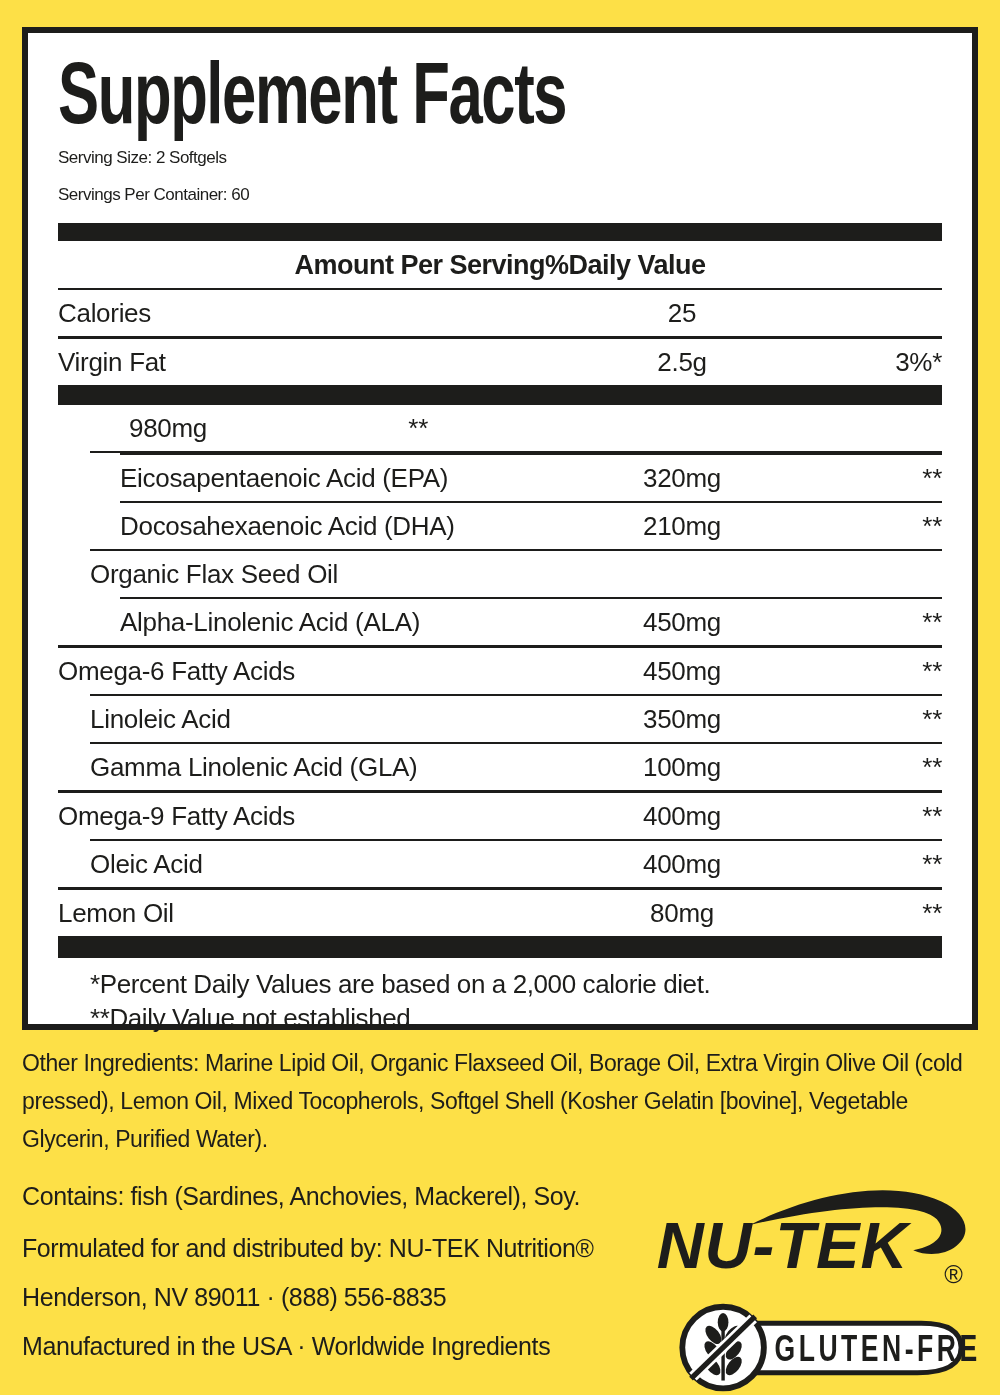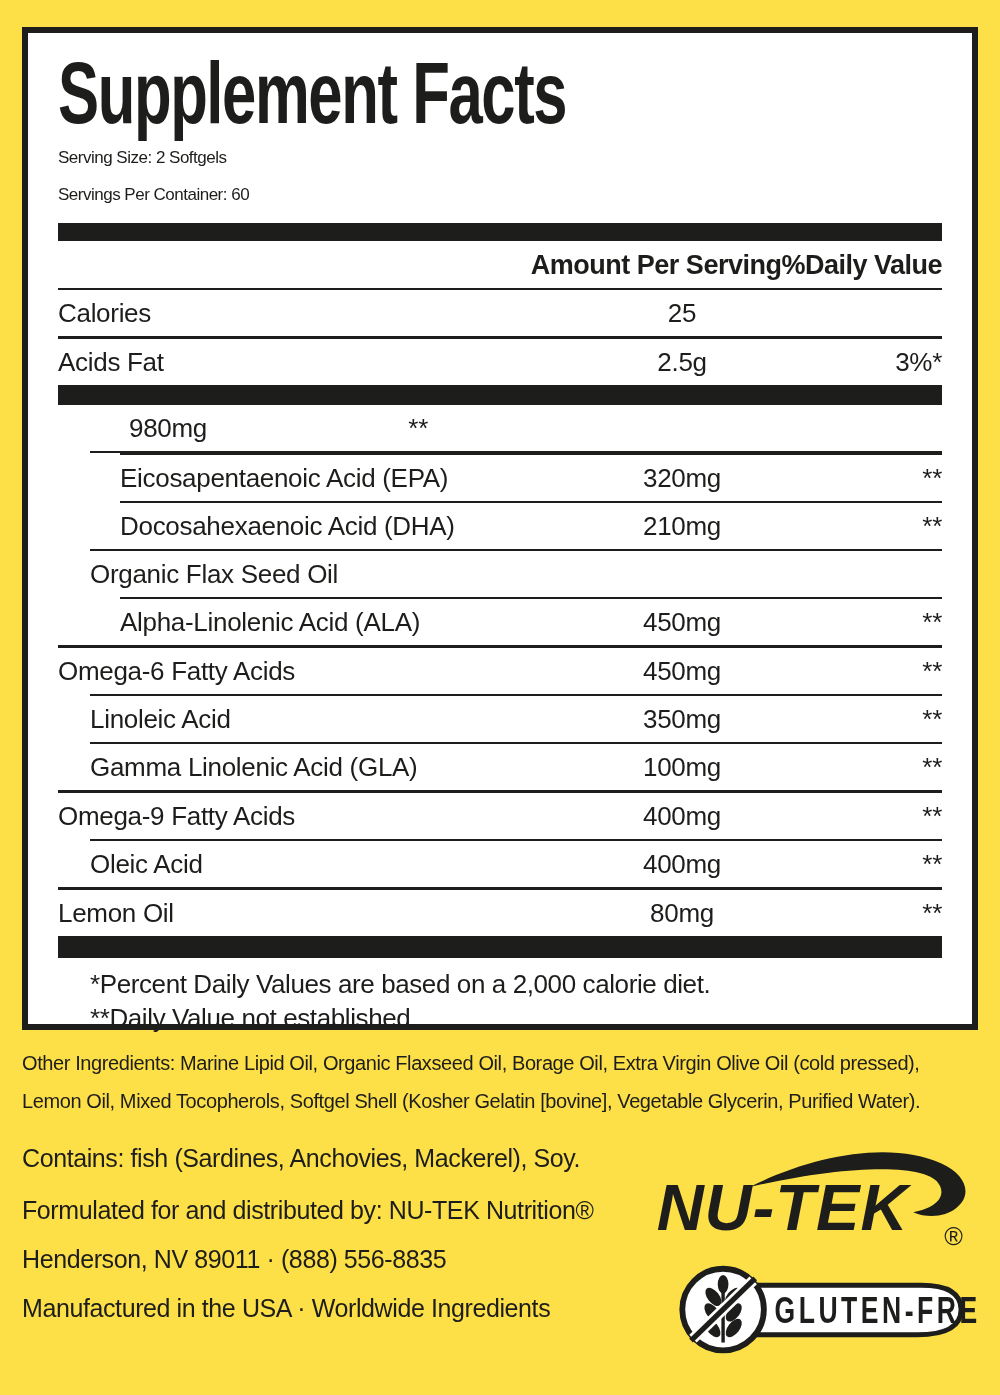--- a/index.html
+++ b/index.html
@@ -17,42 +17,42 @@
     height:92px; display:flex; align-items:center;
   }
   .serving-line { font-size:17px; font-weight:normal; letter-spacing:-0.5px; line-height:37px; }
 
   .bar { background:#1d1d1b; width:100%; }
   .bar-1 { height:18px; margin-top:10px; }
   .bar-2 { height:20px; }
   .bar-3 { height:22px; }
 
   .head-row {
-    display:flex; justify-content:flex-end; align-items:baseline;
+    display:flex; justify-content:center; align-items:baseline;
     font-weight:bold; font-size:27px; letter-spacing:-0.5px;
     padding:9px 0 7px; border-bottom:2px solid #1d1d1b;
   }
 
   .row { display:flex; align-items:baseline; font-size:26px; letter-spacing:-0.3px; padding:8px 0 7px;gap:20px; }
   .row .name { flex:1; }
   .row .amt  { width:220px; text-align:center; }
   .row .dv   { width:130px; text-align:right; }
   .ind1 .name { padding-left:32px; }
   .ind2 .name { padding-left:62px; }
 
   .sep   { background:#1d1d1b; height:2px; }
   .sep-0 { height:3px; }
   .sep-1 { margin-left:32px; }
   .sep-2 { margin-left:62px; }
 
   .footnotes { margin-top:9px; }
   .footnote { font-size:26px; letter-spacing:-0.4px; line-height:34px;margin-left:32px; }
 
   .below { position:absolute; left:22px; top:1044px; width:956px; }
-  .other-ing { font-size:20px; letter-spacing:-0.4px; line-height:38px; }
+  .other-ing { font-size:23px; letter-spacing:-0.4px; line-height:38px; }
   .contains  { font-size:25px; letter-spacing:-0.4px; margin-top:22px; line-height:32px; }
   .footer-flex { display:flex; margin-top:12px; }
   .addr { flex:1; font-size:25px; letter-spacing:-0.4px; line-height:49px; }
   .brand-block { width:332px; display:flex; flex-direction:column; align-items:flex-end; gap:8px; margin-top:-38px; }
   .brand-block svg { display:block; }
 </style>
 </head>
 <body>
 
 <div class="page">
@@ -70,21 +70,21 @@
     </div>
 
     <div class="row">
       <span class="name">Calories</span>
       <span class="amt">25</span>
       <span class="dv"></span>
     </div>
     <div class="sep sep-0"></div>
 
     <div class="row">
-      <span class="name">Acids Fat</span>
+      <span class="name">Virgin Fat</span>
       <span class="amt">2.5g</span>
       <span class="dv">3%*</span>
     </div>
 
     <div class="bar bar-2"></div>
 
     <div class="row">
       <span class="amt">980mg</span>
       <span class="dv">**</span>
     </div>

